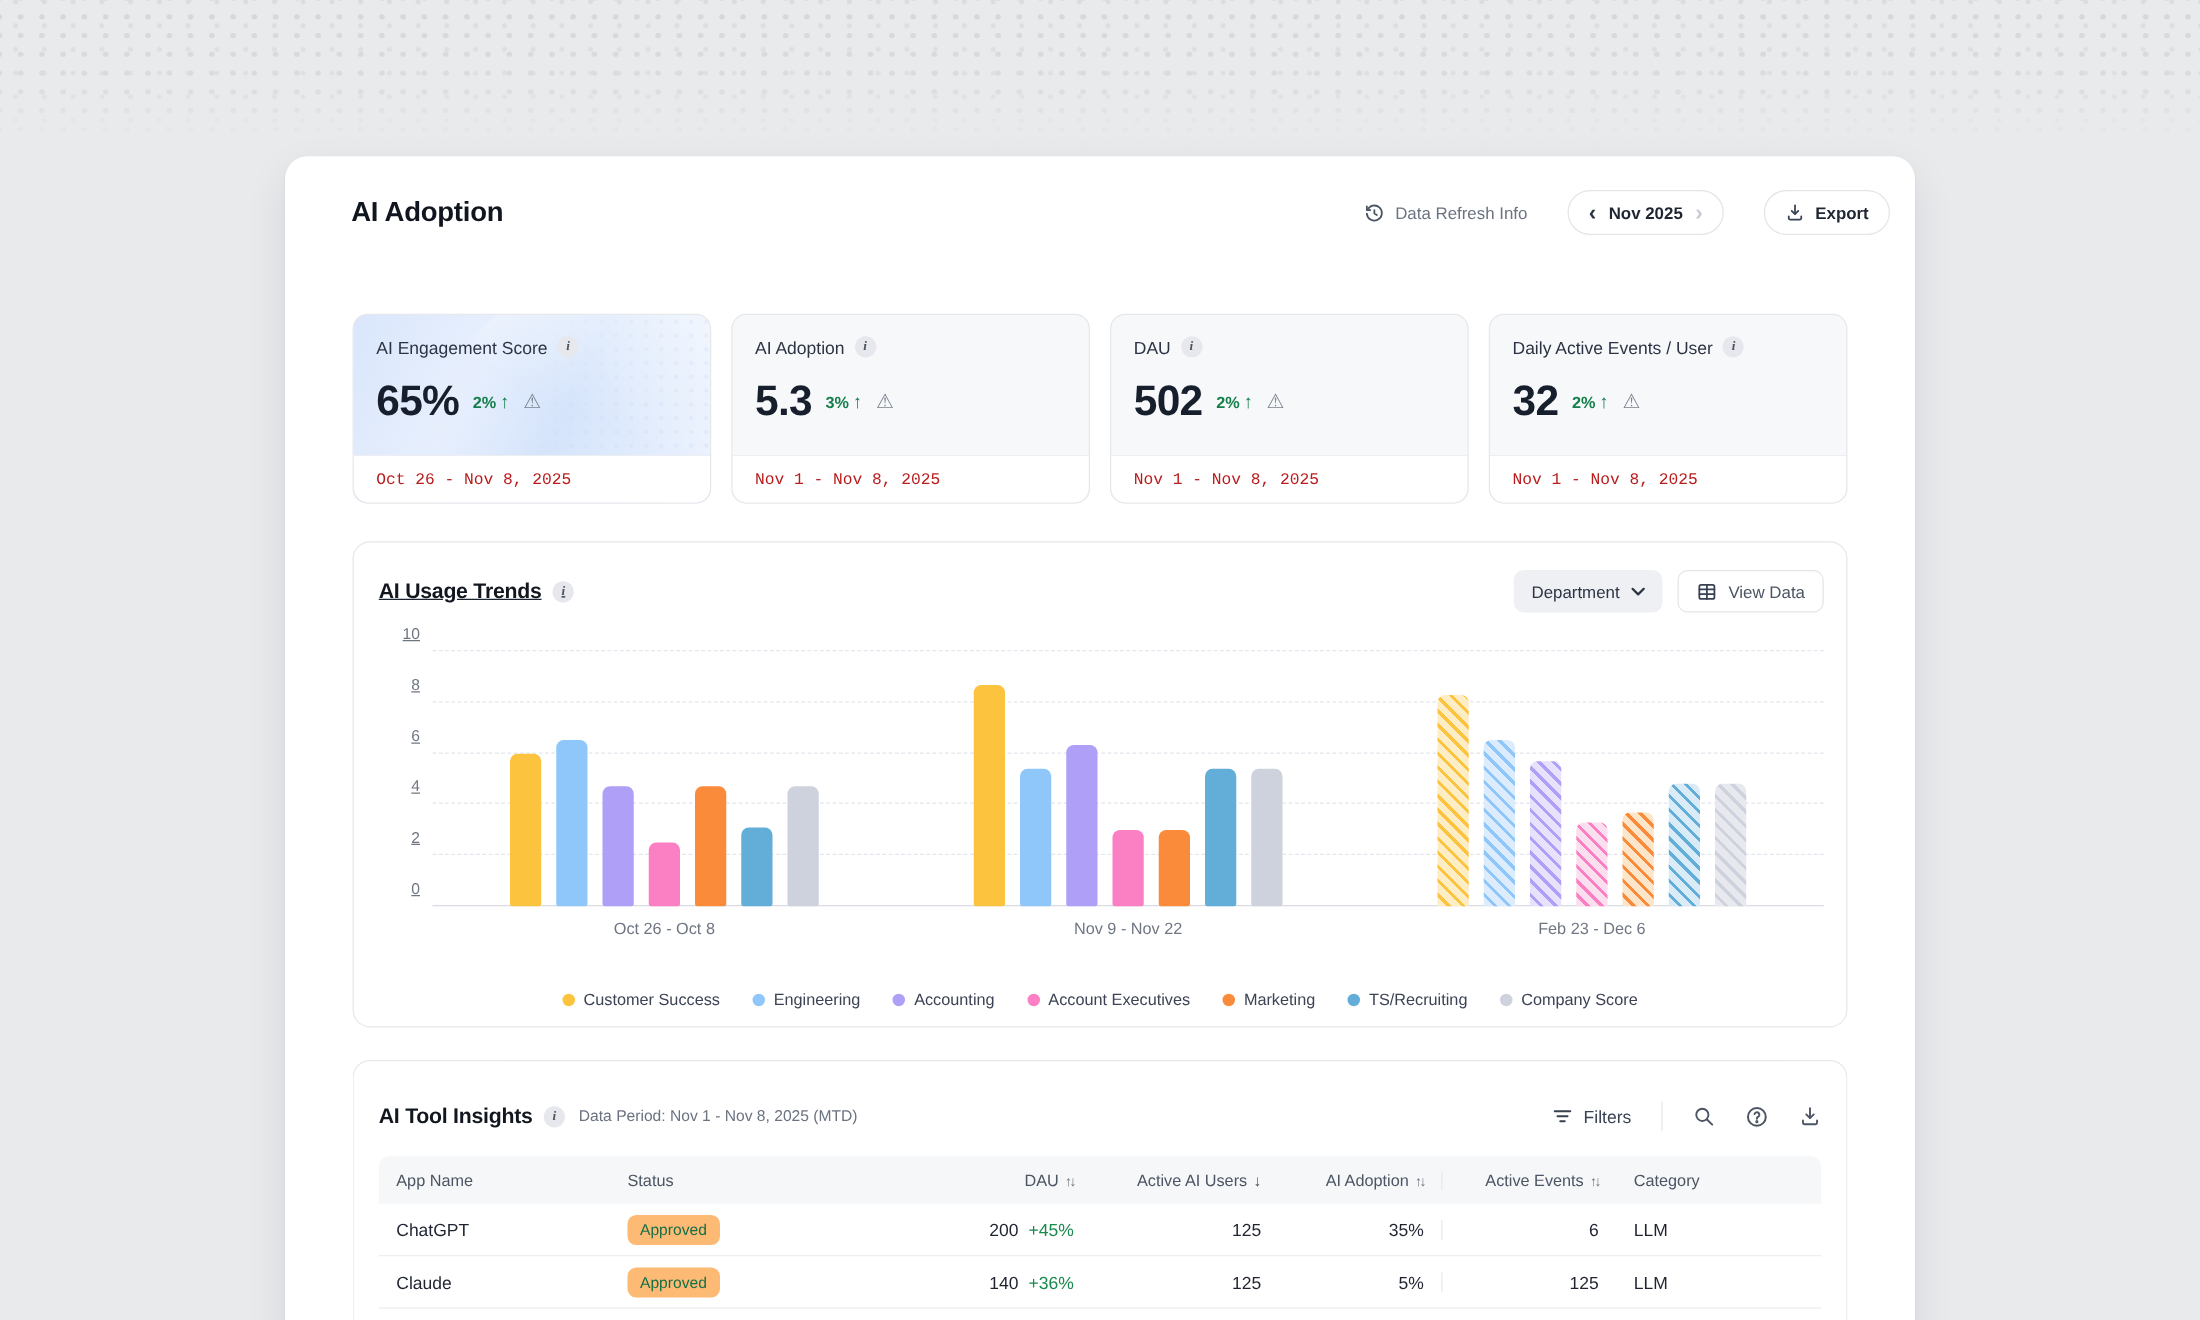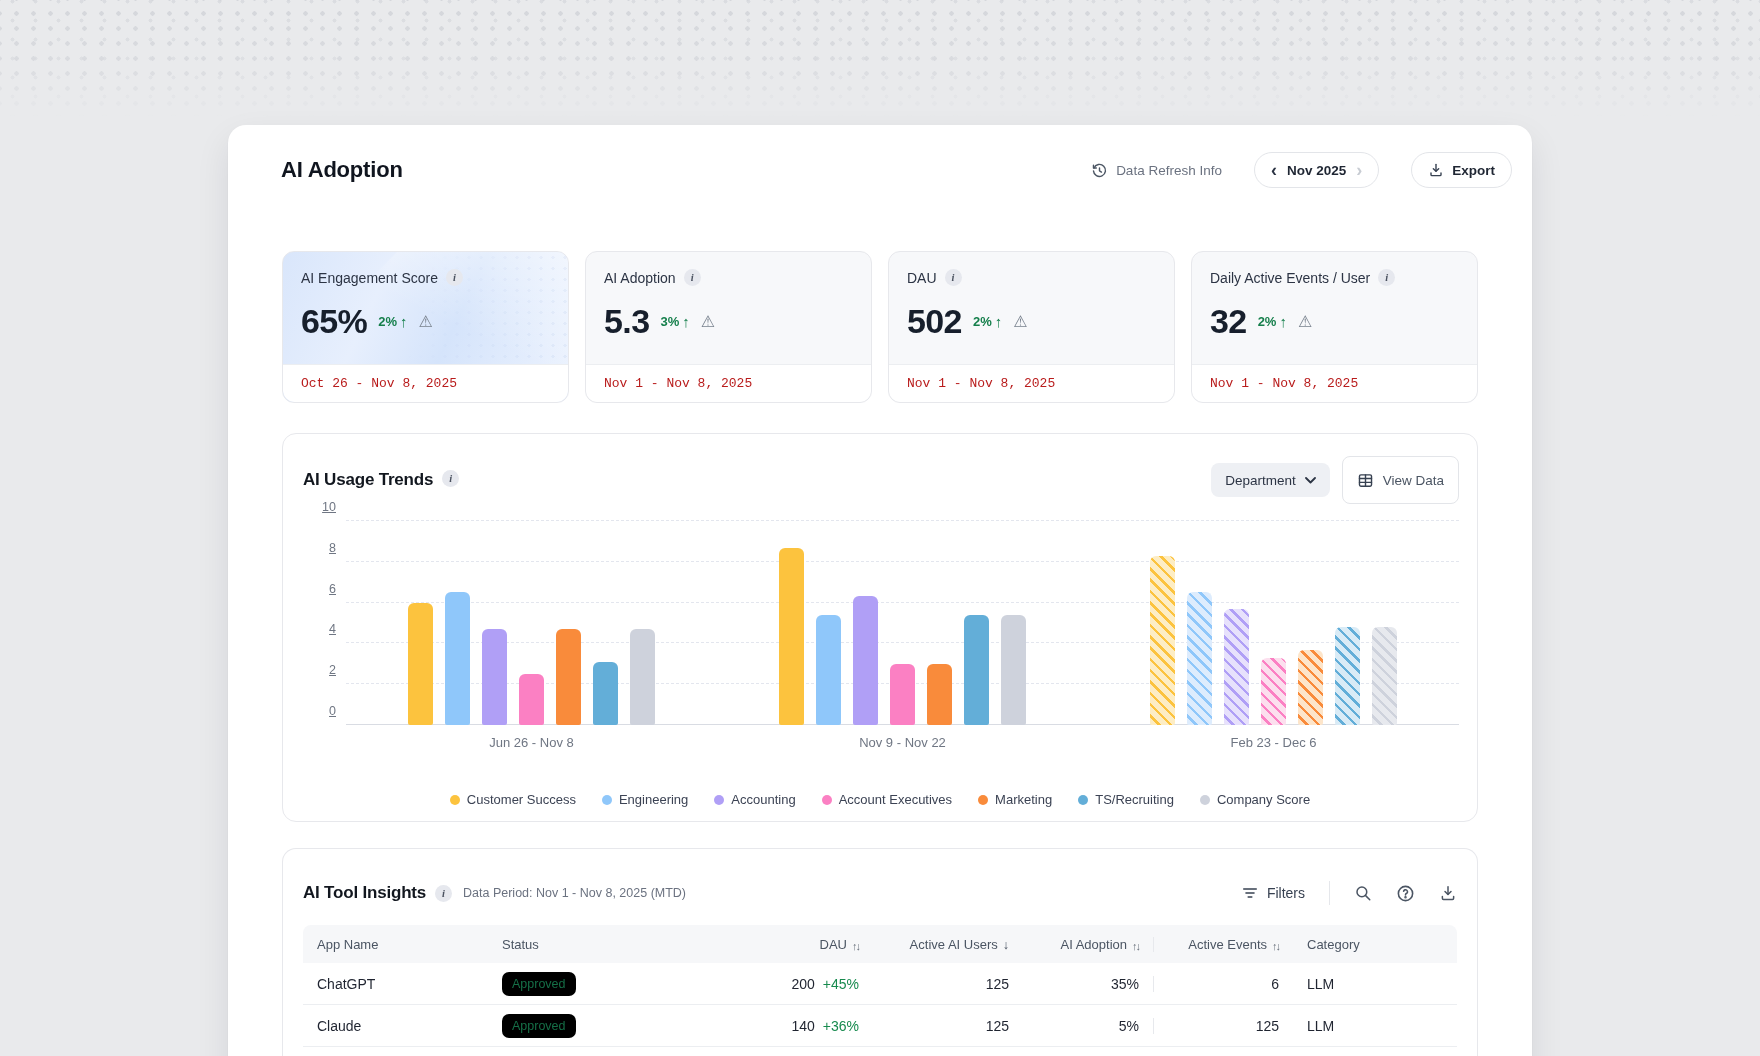--- a/index.html
+++ b/index.html
@@ -92,29 +92,29 @@
   }
   
   .chart-card{
     position:absolute; left:54px; top:308px; width:1196px; height:389px;
     border:1px solid #e7e8ec; border-radius:14px; background:#fff;
   }
   .chart-head{
     position:absolute; top:22px; left:20px; right:18px;
     display:flex; align-items:center; justify-content:space-between;
   }
-  .section-title-row{ display:flex; gap:9px; }
+  .section-title-row{ display:flex; align-items:center; gap:9px;text-decoration:underline; }
   .section-title{ font-size:17px; font-weight:700; color:#12171f; letter-spacing:-.2px; }
   .chart-controls{ display:flex; align-items:center; gap:12px; }
   .dept-chip{
     display:flex; align-items:center; gap:9px; height:34px; padding:0 14px;
     background:#eef0f4; border-radius:8px; font-size:13.5px; color:#2c3444; cursor:pointer;
   }
   .view-data-btn{
-    display:flex; align-items:center; gap:9px; height:48px; padding:8px 14px;
+    display:flex; align-items:center; gap:9px; height:34px; padding:8px 14px;
     border:1px solid #e3e5e9; border-radius:8px; background:#fff;
     font-size:13.5px; color:#4b5563; font-weight:500; cursor:pointer;
   }
   .plot{ position:absolute; left:63px; right:18px; top:87px; height:204px; }
   .gridline{ position:absolute; left:0; right:0; height:0; border-top:1px dashed #e3e6ee; }
   .gridline.base{ border-top:1px solid #d9dce3; }
   .ytick{
     position:absolute; width:38px; left:-48px; text-align:right;
     font-size:12.5px; color:#6f7683; transform:translateY(-7px);text-decoration:underline;
   }
@@ -158,21 +158,21 @@
   .t-cell.num{ text-align:right; }
   .t-header .t-cell{ display:flex; align-items:flex-end; gap:5px; }
   .t-header .t-cell.num{ justify-content:flex-end; }
   .sort-ic{ font-size:11px; letter-spacing:-2px; color:#69707c; }
   .sort-down{ font-size:12.5px; color:#4b5563; letter-spacing:0; }
   .t-datarow{ height:42px; border-bottom:1px solid #eceef1; font-size:14px; color:#1f2430; cursor:pointer; }
   .col-divided{ position:relative; }
   .col-divided::before{ content:""; position:absolute; left:0; top:-0px; bottom:0; width:1px; background:#e7e9ed; }
   .status-pill{
     display:inline-flex; align-items:center; height:24px; padding:0 10px;
-    background:#000000; color:#156f47; border-radius:7px; font-size:12.5px; font-weight:500;
+    background:#fdba74; color:#156f47; border-radius:7px; font-size:12.5px; font-weight:500;
   }
   .dau-cell{ display:flex; justify-content:flex-end; gap:8px; }
   .delta-green{ color:#178a4e; }
   svg{ display:block; }
 </style>
 </head>
 <body>
 
 <div class="dot-band"></div>
 
@@ -343,21 +343,21 @@
             <div class="bar" style="height: 132.6px; background: repeating-linear-gradient(45deg, rgb(221, 236, 253) 0px, rgb(221, 236, 253) 5.5px, rgb(143, 199, 250) 5.5px, rgb(143, 199, 250) 8px);"></div>
             <div class="bar" style="height: 116.28px; background: repeating-linear-gradient(45deg, rgb(231, 225, 252) 0px, rgb(231, 225, 252) 5.5px, rgb(176, 159, 246) 5.5px, rgb(176, 159, 246) 8px);"></div>
             <div class="bar" style="height: 67.32px; background: repeating-linear-gradient(45deg, rgb(252, 223, 238) 0px, rgb(252, 223, 238) 5.5px, rgb(251, 128, 195) 5.5px, rgb(251, 128, 195) 8px);"></div>
             <div class="bar" style="height: 75.48px; background: repeating-linear-gradient(45deg, rgb(253, 229, 202) 0px, rgb(253, 229, 202) 5.5px, rgb(249, 139, 59) 5.5px, rgb(249, 139, 59) 8px);"></div>
             <div class="bar" style="height: 97.92px; background: repeating-linear-gradient(45deg, rgb(217, 235, 246) 0px, rgb(217, 235, 246) 5.5px, rgb(99, 174, 216) 5.5px, rgb(99, 174, 216) 8px);"></div>
             <div class="bar" style="height: 97.92px; background: repeating-linear-gradient(45deg, rgb(231, 233, 238) 0px, rgb(231, 233, 238) 5.5px, rgb(206, 210, 220) 5.5px, rgb(206, 210, 220) 8px);"></div>
           </div>
         </div>
       </div>
     <div class="xlabels" id="xlabels">
-        <span class="xlabel">Jun 26 - Nov 8</span>
+        <span class="xlabel">Oct 26 - Oct 8</span>
         <span class="xlabel">Nov 9 - Nov 22</span>
         <span class="xlabel">Feb 23 - Dec 6</span>
       </div>
     <div class="legend" id="legend">
         <div class="legend-item">
           <span class="legend-dot" style="background: rgb(252, 195, 62);"></span>
           <span>Customer Success</span>
         </div>
         <div class="legend-item">
           <span class="legend-dot" style="background: rgb(143, 199, 250);"></span>

